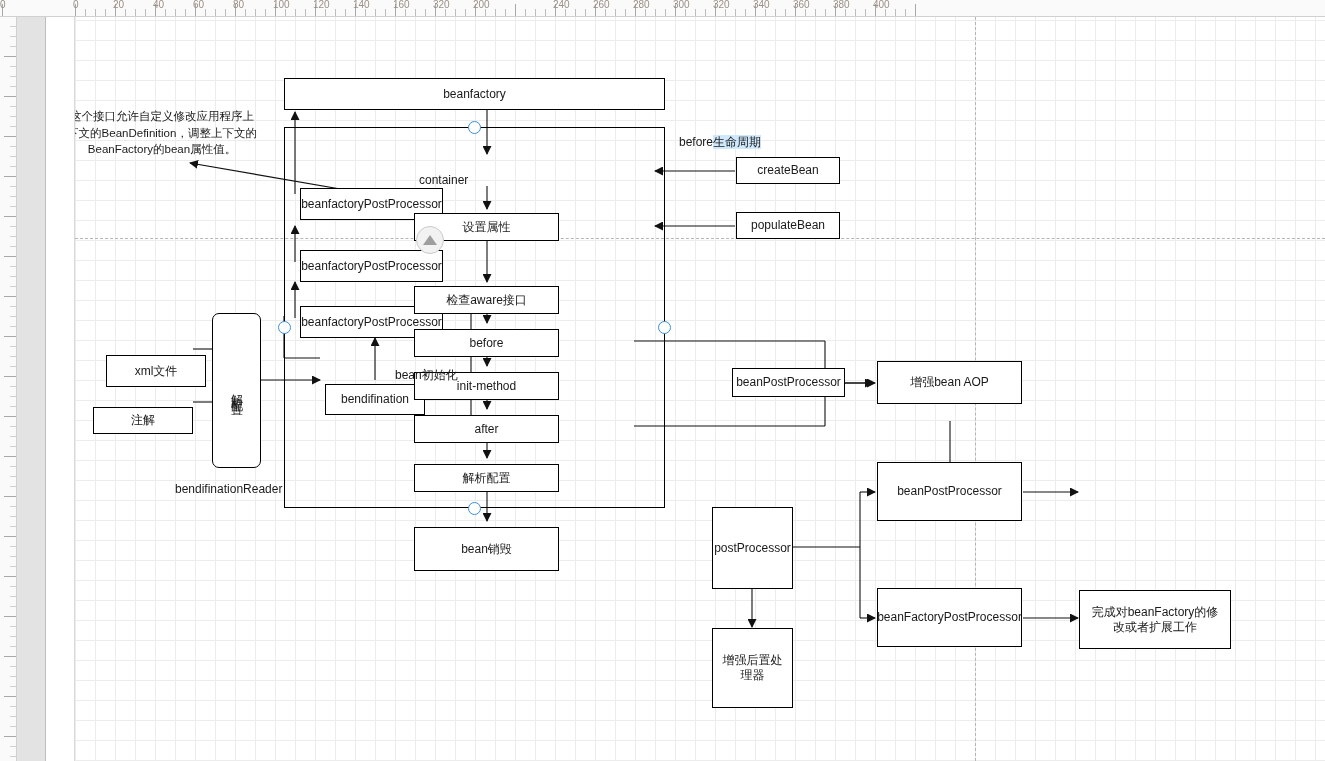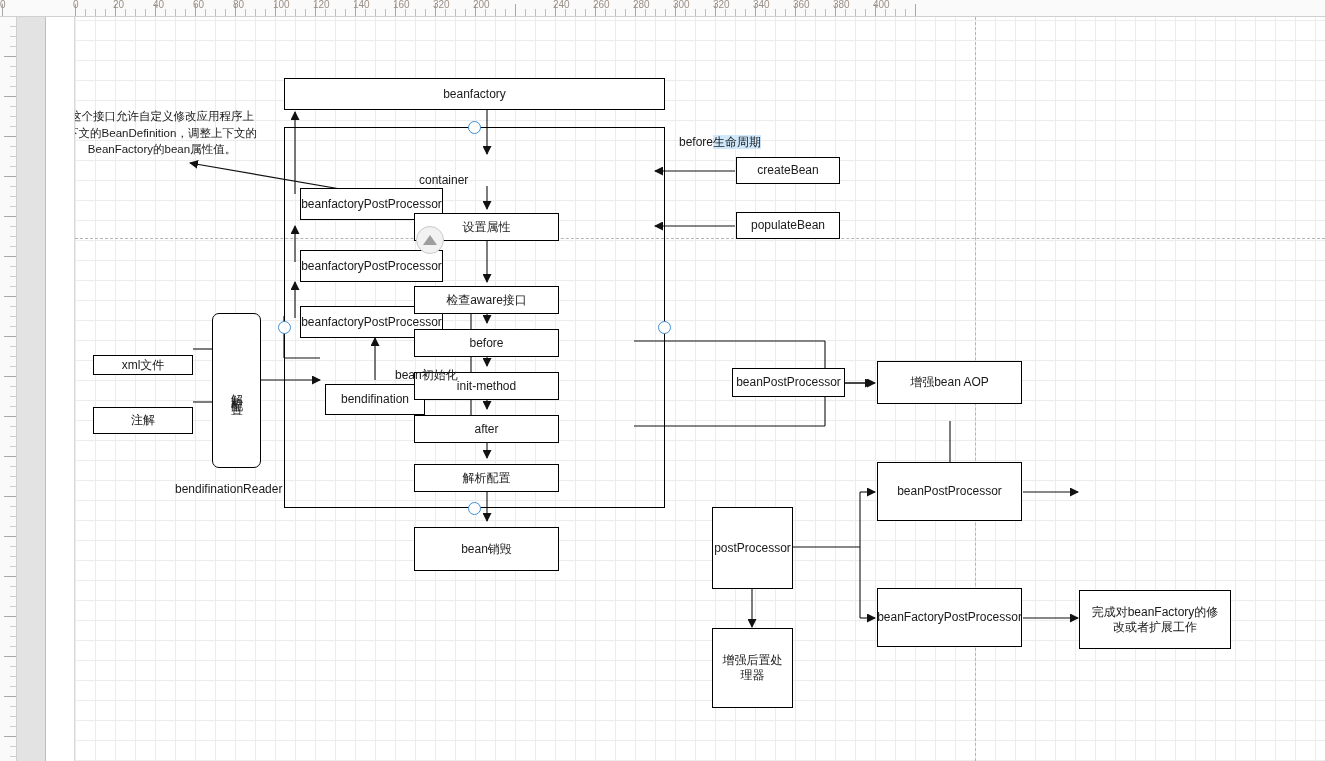--- a/index.html
+++ b/index.html
@@ -381,21 +381,21 @@
     <div class="node thick" style="left:209px;top:61px;width:381px;height:32px;">beanfactory</div>
 
     <div class="node" style="left:225px;top:171px;width:143px;height:32px;">beanfactoryPostProcessor</div>
 
     <div class="node" style="left:225px;top:233px;width:143px;height:32px;">beanfactoryPostProcessor</div>
 
     <div class="node" style="left:225px;top:289px;width:143px;height:32px;">beanfactoryPostProcessor</div>
 
     <div class="node" style="left:250px;top:367px;width:100px;height:31px;">bendifination</div>
 
-    <div class="node" style="left:18px;top:338px;width:100px;height:20px;">xml文件</div>
+    <div class="node" style="left:31px;top:338px;width:100px;height:32px;">xml文件</div>
 
     <div class="node" style="left:18px;top:390px;width:100px;height:27px;">注解</div>
 
     <div class="node rounded vtext" style="left:137px;top:296px;width:49px;height:155px;">解析配置</div>
 
 
     <div class="node" style="left:339px;top:196px;width:145px;height:28px;">设置属性</div>
 
     <div class="node" style="left:339px;top:269px;width:145px;height:28px;">检查aware接口</div>
 

